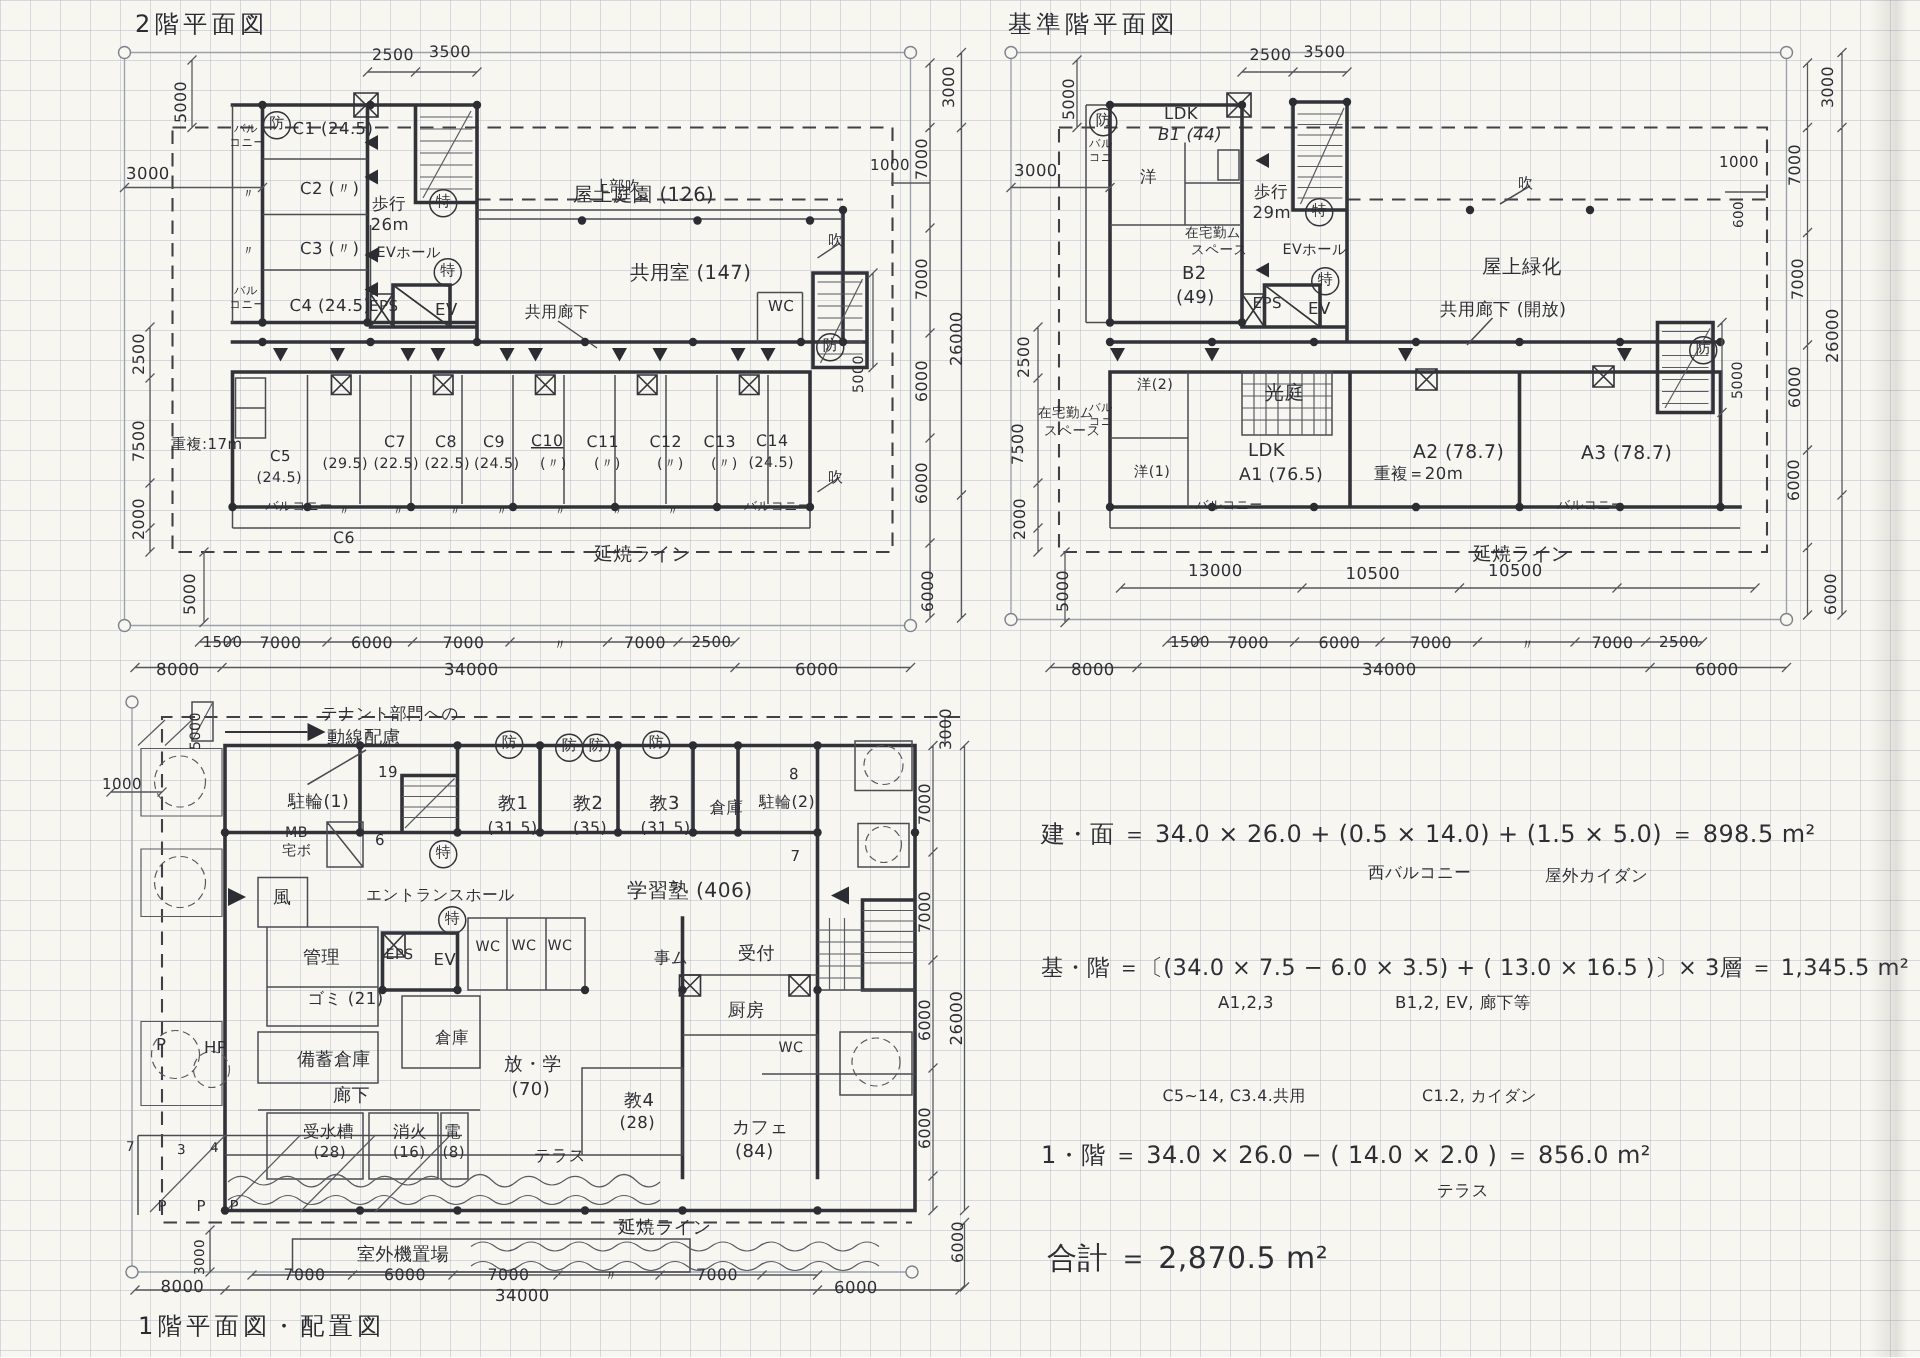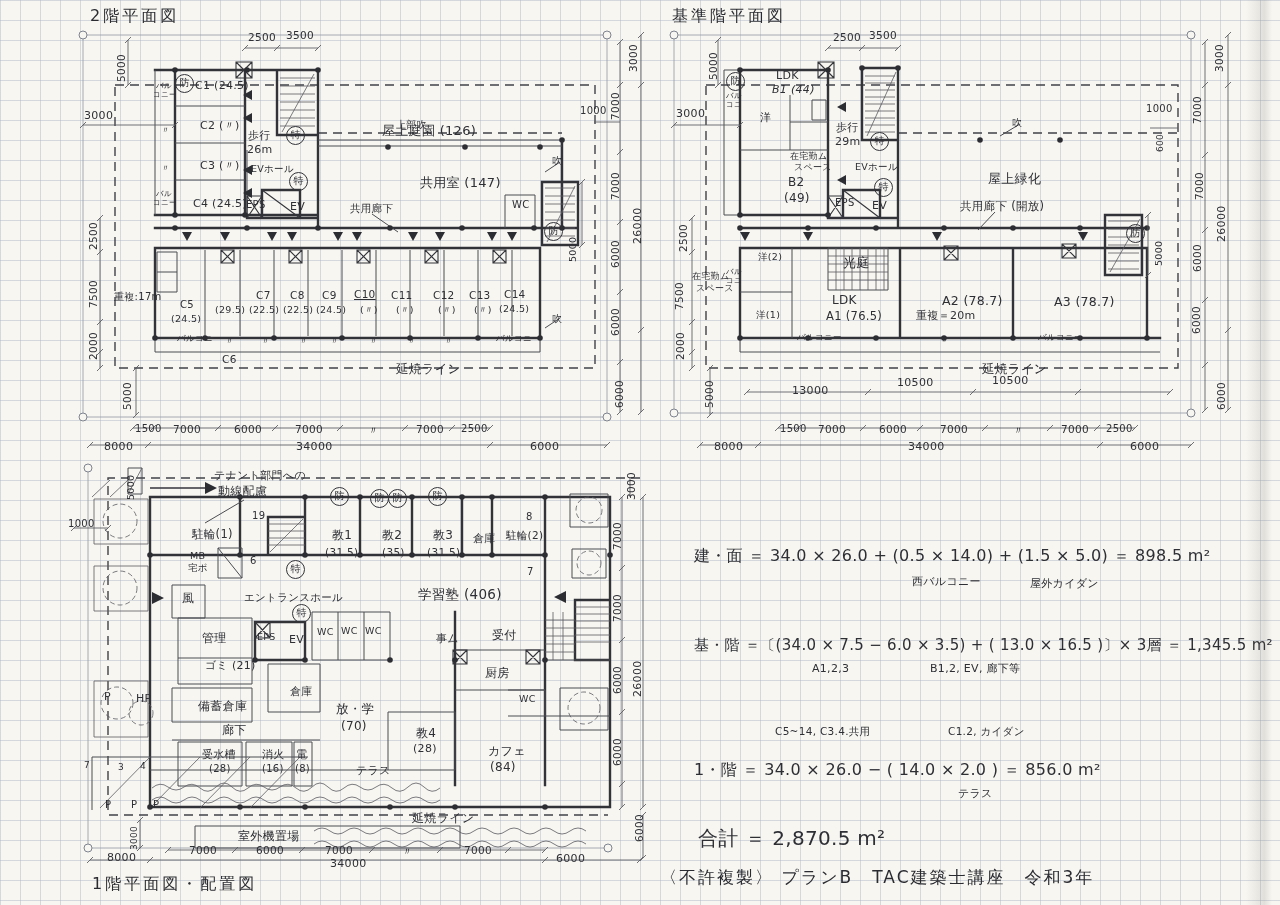--- a/index.html
+++ b/index.html
@@ -376,21 +376,21 @@
     </div>
   <div class="layer">
       <span class="lbl" style="left: 833px; top: 32px; font-size: 10.5px;">2500</span>
       <span class="lbl" style="left: 869px; top: 30px; font-size: 10.5px;">3500</span>
       <span class="lbl" style="left: 676px; top: 108px; font-size: 11px;">3000</span>
       <span class="lbl v" style="left: 708px; top: 80px; font-size: 10.5px;">5000</span>
       <span class="lbl v" style="left: 678px; top: 252px; font-size: 10.5px;">2500</span>
       <span class="lbl v" style="left: 674px; top: 310px; font-size: 10.5px;">7500</span>
       <span class="lbl v" style="left: 675px; top: 360px; font-size: 10.5px;">2000</span>
       <span class="lbl v" style="left: 704px; top: 408px; font-size: 10.5px;">5000</span>
-      <span class="lbl" style="left: 792px; top: 375px; font-size: 11px; margin-top: 10px;">13000</span>
+      <span class="lbl" style="left: 792px; top: 375px; font-size: 11px;">13000</span>
       <span class="lbl" style="left: 897px; top: 377px; font-size: 11px;">10500</span>
       <span class="lbl" style="left: 992px; top: 375px; font-size: 11px;">10500</span>
       <span class="lbl" style="left: 780px; top: 424px; font-size: 10px;">1500</span>
       <span class="lbl" style="left: 818px; top: 424px; font-size: 10.5px;">7000</span>
       <span class="lbl" style="left: 879px; top: 424px; font-size: 10.5px;">6000</span>
       <span class="lbl" style="left: 940px; top: 424px; font-size: 10.5px;">7000</span>
       <span class="lbl" style="left: 1013px; top: 425px; font-size: 10.5px;">〃</span>
       <span class="lbl" style="left: 1061px; top: 424px; font-size: 10.5px;">7000</span>
       <span class="lbl" style="left: 1106px; top: 424px; font-size: 10px;">2500</span>
       <span class="lbl" style="left: 714px; top: 441px; font-size: 11px;">8000</span>
@@ -534,16 +534,15 @@
       <span class="lbl" style="left: 694px; top: 638px; font-size: 15px;">基・階 ＝〔(34.0 × 7.5 − 6.0 × 3.5) + ( 13.0 × 16.5 )〕× 3層 ＝ 1,345.5 m²</span>
       <span class="lbl" style="left: 812px; top: 663px; font-size: 11px;">A1,2,3</span>
       <span class="lbl" style="left: 930px; top: 663px; font-size: 11px;">B1,2, EV, 廊下等</span>
       <span class="lbl" style="left: 775px; top: 726px; font-size: 10.5px;">C5~14, C3.4.共用</span>
       <span class="lbl" style="left: 948px; top: 726px; font-size: 10.5px;">C1.2, カイダン</span>
       <span class="lbl" style="left: 694px; top: 762px; font-size: 16px;">1・階 ＝ 34.0 × 26.0 − ( 14.0 × 2.0 ) ＝ 856.0 m²</span>
       <span class="lbl" style="left: 958px; top: 788px; font-size: 11px;">テラス</span>
       <span class="lbl" style="left: 698px; top: 828px; font-size: 20px;">合計 ＝ 2,870.5 m²</span>
     </div>
 
-  <span id="footer-line">〈不許複製〉 プランB　TAC建築士講座　令和3年</span>
 
   <div id="scan-shadow"></div>
 </div>
 
 </body></html>

